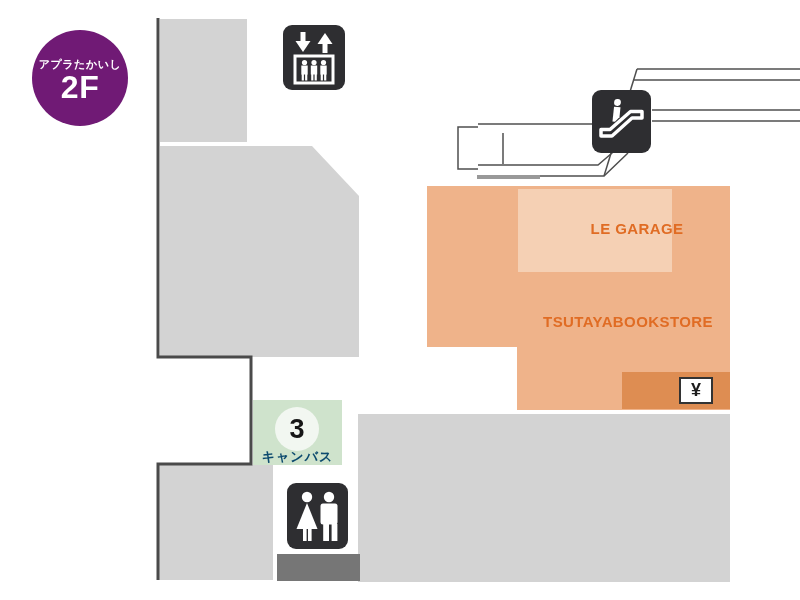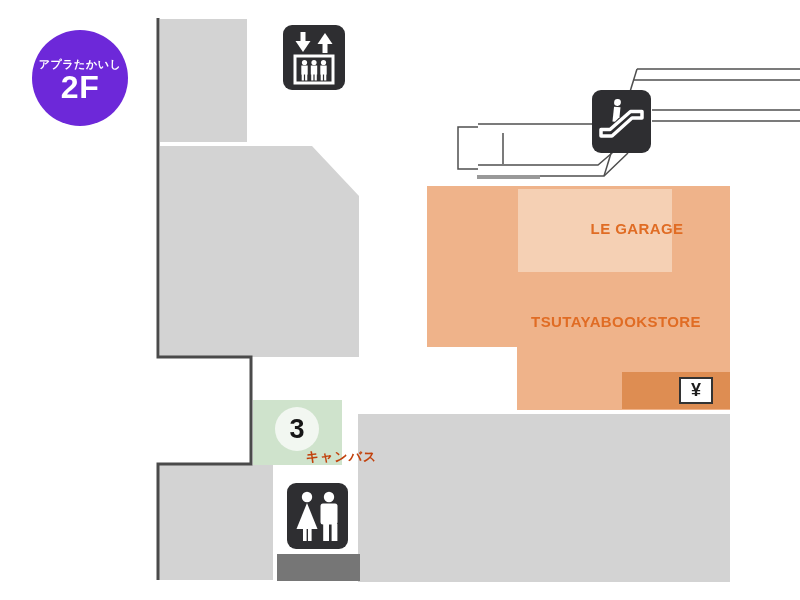--- a/index.html
+++ b/index.html
@@ -3,40 +3,40 @@
 <meta charset="utf-8">
 <style>
   html,body{margin:0;padding:0;background:#fff;}
   .canvas{
     position:relative;width:800px;height:600px;background:#ffffff;overflow:hidden;
     font-family:"Liberation Sans",sans-serif;
   }
   .abs{position:absolute;}
   .badge{
     left:32px;top:30px;width:96px;height:96px;border-radius:50%;
-    background:#6d28d9;color:#fff;display:flex;flex-direction:column;
+    background:#701a75;color:#fff;display:flex;flex-direction:column;
     align-items:center;justify-content:center;text-align:center;padding-top:4px;
     box-sizing:border-box;
   }
   .badge .bname{font-size:11px;font-weight:bold;letter-spacing:.5px;line-height:13px;}
   .badge .bfloor{font-size:32px;font-weight:bold;line-height:32px;letter-spacing:.5px;}
   .store-label{
     font-size:15px;font-weight:bold;color:#e06c24;text-align:center;
     letter-spacing:.4px;line-height:16px;
   }
   .lbl-legarage{left:518px;top:221px;width:154px;margin-left:42px;}
-  .lbl-tsutaya{left:504px;top:314px;width:224px;text-align:center;}
+  .lbl-tsutaya{left:516px;top:314px;width:224px;text-align:center;}
   .canvas-circle{
     left:275px;top:407px;width:44px;height:44px;border-radius:50%;
     background:#f2f7f1;display:flex;align-items:center;justify-content:center;
     color:#161616;font-size:27px;font-weight:bold;
   }
   .canvas-label{
     left:250px;top:448px;width:95px;text-align:center;
-    font-size:13px;font-weight:bold;color:#c2410c;letter-spacing:1px;margin-left:44px;
+    font-size:13px;font-weight:bold;color:#0c4a6e;letter-spacing:1px;
   }
   .yen-box{
     left:679px;top:377px;width:34px;height:27px;box-sizing:border-box;
     background:#fff;border:2px solid #333;display:flex;align-items:center;
     justify-content:center;font-size:18px;font-weight:bold;color:#1d1d1d;
   }
   .icon{display:block;}
 </style>
 </head>
 <body>

